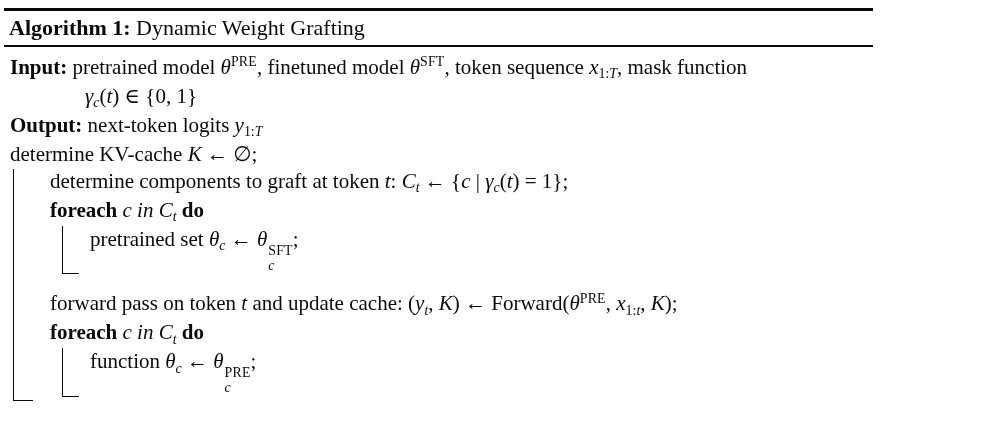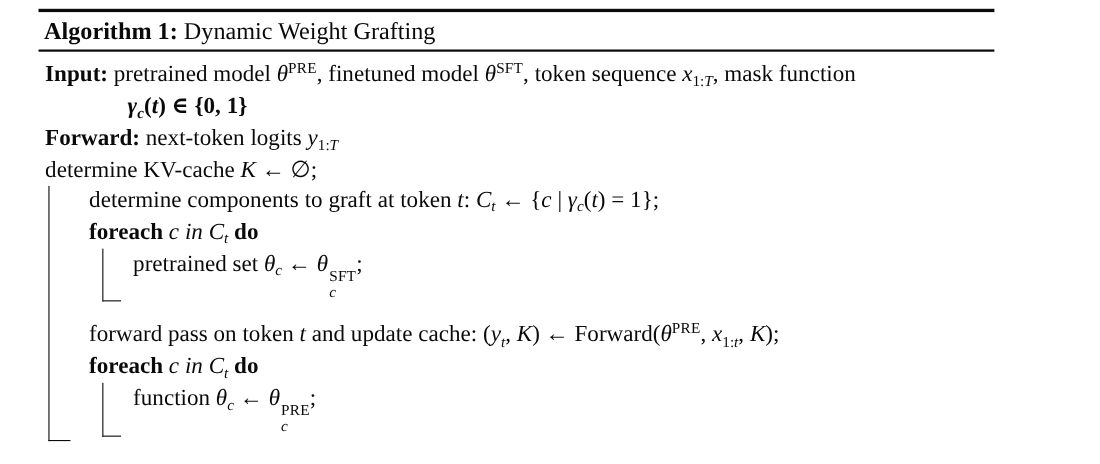--- a/index.html
+++ b/index.html
@@ -3,32 +3,31 @@
 <meta charset="utf-8">
 <style>
   html,body{margin:0;padding:0;background:#ffffff;}
   .page{
     position:relative;
     width:877px;height:422px;
     background:#ffffff;color:#0a0a0a;
     font-family:"Liberation Serif","DejaVu Serif",serif;
     font-size:21px;
     overflow:hidden;
-    padding-left:31px;
   }
   .spacer-top{height:8px;}
   .rule{margin:0 4px;background:#0a0a0a;}
   .rule.thick{height:3px;}
   .rule.thin{height:2px;}
   .algo-title{padding:2px 0 2px 9px;font-size:22px;line-height:30px;white-space:nowrap;}
   .algo-body{padding:7px 10px 0 10px;}
   .line{line-height:27px;white-space:nowrap;}
   .pl-40{padding-left:40px;}
   .pl-80{padding-left:80px;}
-  .hang{padding-left:75px;font-weight:bold;}
+  .hang{padding-left:75px;}
   .block{position:relative;padding-bottom:4px;}
   .block.forb-block{padding-bottom:3px;}
   .bracket{position:absolute;border-left:1.6px solid #0a0a0a;border-bottom:1.6px solid #0a0a0a;}
   .bracket.forb{left:3px;top:1px;bottom:2px;width:19px;}
   .bracket.feb{left:52px;top:0;bottom:3px;width:16px;}
   .gap{height:13px;}
   
   .seg-b{font-weight:700;}
   .seg-r{}
   .seg-i{font-style:italic;}
@@ -47,21 +46,21 @@
   <div class="spacer-top"></div>
   <div class="rule thick"></div>
 
   <div class="algo-title"><span class="seg-b">Algorithm 1:</span><span class="seg-r"> Dynamic Weight Grafting</span></div>
 
   <div class="rule thin"></div>
 
   <div class="algo-body">
     <div class="line"><span class="seg-b">Input: </span><span class="seg-r">pretrained model </span><span class="seg-i">θ</span><span class="seg-sup">PRE</span><span class="seg-r">, finetuned model </span><span class="seg-i">θ</span><span class="seg-sup">SFT</span><span class="seg-r">, token sequence </span><span class="seg-i">x</span><span class="seg-sub">1:</span><span class="seg-subi">T</span><span class="seg-r">, mask function</span></div>
     <div class="line hang"><span class="seg-i">γ</span><span class="seg-subi">c</span><span class="seg-r">(</span><span class="seg-i">t</span><span class="seg-r">) ∈ {0, 1}</span></div>
-    <div class="line"><span class="seg-b">Forward: </span><span class="seg-r">next-token logits </span><span class="seg-i">y</span><span class="seg-sub">1:</span><span class="seg-subi">T</span></div>
+    <div class="line"><span class="seg-b">Output: </span><span class="seg-r">next-token logits </span><span class="seg-i">y</span><span class="seg-sub">1:</span><span class="seg-subi">T</span></div>
     <div class="line"><span class="seg-r">determine KV-cache </span><span class="seg-cal">K</span><span class="seg-r"> ← ∅;</span></div>
 
     <div class="block forb-block">
       <div class="bracket forb"></div>
 
       <div class="line pl-40"><span class="seg-r">determine components to graft at token </span><span class="seg-i">t</span><span class="seg-r">: </span><span class="seg-cal">C</span><span class="seg-subi">t</span><span class="seg-r"> ← {</span><span class="seg-i">c</span><span class="seg-r"> | </span><span class="seg-i">γ</span><span class="seg-subi">c</span><span class="seg-r">(</span><span class="seg-i">t</span><span class="seg-r">) = 1};</span></div>
       <div class="line pl-40"><span class="seg-b">foreach </span><span class="seg-i">c in </span><span class="seg-cal">C</span><span class="seg-subi">t</span><span class="seg-r"> </span><span class="seg-b">do</span></div>
 
       <div class="block">
         <div class="bracket feb"></div>

